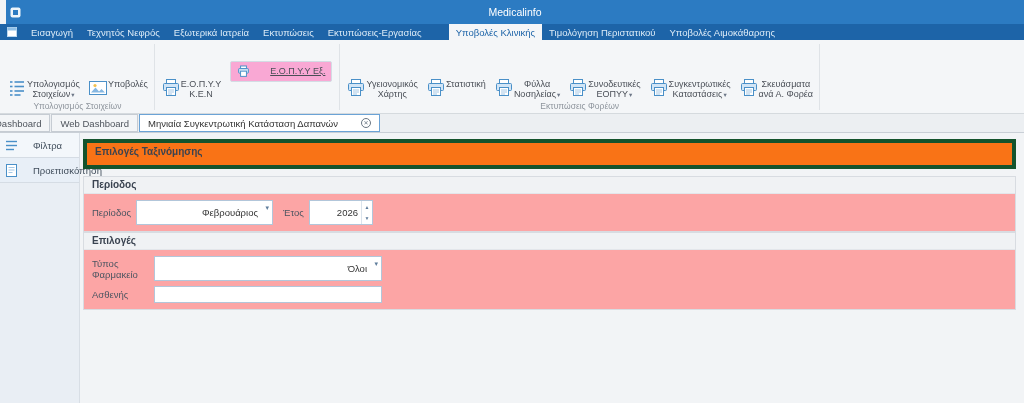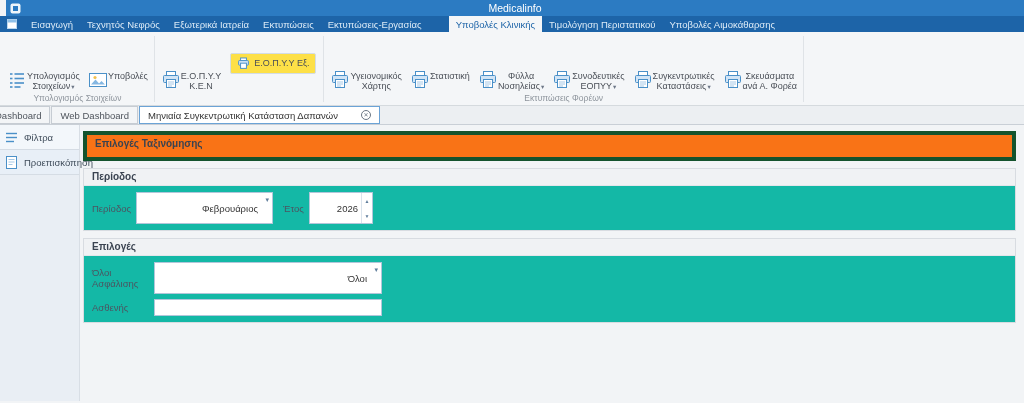--- a/index.html
+++ b/index.html
@@ -1,73 +1,73 @@
 <!DOCTYPE html>
 <html><head>
 <meta charset="utf-8">
 <style>
   * { box-sizing: border-box; margin: 0; padding: 0; }
   html,body { width:1024px; height:403px; overflow:hidden;
     font-family:"Liberation Sans", sans-serif; background:#f2f4f6; font-size:10px; }
 
   
-  .titlebar { height:16px; background:#2c7bc2; display:flex; align-items:center; position:relative;margin-left:6px; }
+  .titlebar { height:24px; background:#2c7bc2; display:flex; align-items:center; position:relative;margin-left:6px; }
   .tb-icon { margin-left:4px; display:flex; }
   .tb-title { position:absolute; left:0; right:0; text-align:center; color:#fff; font-size:10.5px; }
 
   
   .rtabs { height:16px; background:#1d64a8; display:flex; align-items:stretch; color:#dcebf7; font-size:9.5px; white-space:nowrap; }
   .rtabs-icon { width:24px; display:flex; align-items:center; justify-content:center; }
   .rtab { padding:0 7px; display:flex; align-items:center; cursor:default; }
   .rtab.active { background:#f4f6f8; color:#1d64a8;margin-left:20px; }
 
   
   .ribbon { height:74px; background:#f4f6f8; border-bottom:1px solid #d5dade; display:flex; padding:1px 2px 0 2px; }
   .rgroup { display:flex; flex-direction:column; }
   .rg-body { flex:1; display:flex; align-items:stretch; padding:1px 1px 0 1px; }
   .rg-caption { height:13px; line-height:12px; text-align:center; font-size:8.5px; color:#8d949c; white-space:nowrap; padding:0 4px; }
   .rg-sep { width:1px; background:#dfe3e7; margin:3px 1px; }
   .rbtn { display:flex; flex-direction:row; align-items:flex-end; padding:3px 4px 0 4px; min-width:46px; border-radius:2px; cursor:default; }
   .rb-icon { height:24px; display:flex; align-items:center; }
   .rb-label { margin-top:1px; text-align:center; font-size:9px; line-height:10px; color:#4a4f57; height:21px; }
   .rb-text { white-space:pre-line; }
   .caret { font-size:6.5px; color:#6d7787; margin-left:1px; }
-  .rbtn-small { align-self:center; display:flex; align-items:center; gap:4px; border:1px solid #d3dce4; background:#fde047; border-radius:2px; padding:3px 6px; margin:0 5px; color:#4a4f57; font-size:9px; white-space:nowrap; }
+  .rbtn-small { align-self:center; display:flex; align-items:center; gap:20px; border:1px solid #d3dce4; background:#f9a8d4; border-radius:2px; padding:3px 6px; margin:0 5px; color:#4a4f57; font-size:9px; white-space:nowrap;text-decoration:underline; }
 
   
   .doc-tabs { height:19px; background:#eceff2; border-bottom:1px solid #c9cfd6; display:flex; align-items:flex-end; }
   .dtab { height:18px; display:flex; align-items:center; padding:0 8px; font-size:9.5px; color:#4e545c;
           background:#f3f5f7; border:1px solid #c6ccd3; margin-right:1px; white-space:nowrap; cursor:default; }
   .dtab.first { margin-left:-14px; }
   .dtab.active { background:#fff; border-color:#6ba3d6; color:#333;gap:18px; }
   .tab-close { width:10px; height:10px; border:1px solid #6a7683; border-radius:50%; font-size:6px; line-height:8px;
                display:flex; align-items:center; justify-content:center; color:#6a7683; margin-left:5px; }
 
   
   .main { display:flex; height:276px; }
   .sidebar { width:80px; background:#e9eef4; border-right:1px solid #d8dee5; }
-  .side-item { height:25px; display:flex; align-items:center; gap:5px; padding:0 4px;
+  .side-item { height:25px; display:flex; align-items:center; gap:14px; padding:0 4px;
                border-bottom:1px solid #d5dce4; background:#f3f7fb; color:#3f4c5a; font-size:9.5px; cursor:default; }
   .side-item.alt { background:#e8eff7; }
   .content { flex:1; padding:6px 8px 0 3px; }
 
   .sort-panel { height:30px; line-height:17px; padding:0 8px; font-weight:bold; color:#3a4350;
                 background:#f97316; border:4px solid #14532d; margin-bottom:7px; font-size:10px; }
-  .panel { border:1px solid #d8dce1; background:#14b8a6; margin-bottom:7px; }
+  .panel { border:1px solid #d8dce1; background:#fca5a5; }
   .panel-caption { height:17px; line-height:16px; padding:0 8px; font-size:10px; font-weight:bold;
                    color:#3a4350; background:#f0f2f4; border-bottom:1px solid #e3e6ea; }
   .panel-body { padding:6px 8px; }
   .frow { display:flex; align-items:center; }
   .frow + .frow { margin-top:5px; }
   .flabel { color:#4c5561; font-size:9.5px; }
   .lbl-period { width:44px; }
   .lbl-year { width:26px; margin-left:10px; }
   .lbl-opt { width:62px; }
 
-  .editor { position:relative; height:32px; border:1px solid #b2c6da; background:#fff; }
+  .editor { position:relative; height:25px; border:1px solid #b2c6da; background:#fff; }
   .combo-period { width:137px; }
   .combo-ins { width:228px; }
   .spin-year { width:64px; }
   .ed-val { position:absolute; right:14px; top:0; bottom:0; display:flex; align-items:center; font-size:9.5px; color:#333; }
   .combo-caret { position:absolute; right:3px; top:3px; font-size:7px; color:#5f7d9c; }
   .spin-col { position:absolute; right:0; top:0; bottom:0; width:11px; border-left:1px solid #dae3ec; display:flex; flex-direction:column; }
   .spin-col span { flex:1; display:flex; align-items:center; justify-content:center; font-size:5px; color:#5f7d9c; }
   .text-editor { height:17px; width:228px; border:1px solid #b2c6da; background:#fff;
                  font-family:"Liberation Sans", sans-serif; font-size:9.5px; padding:0 3px; outline:none; color:#333; }
 </style>
@@ -305,21 +305,21 @@
             </span>
           </div>
         </div>
       </div>
     </div>
 
     <div class="panel">
       <div class="panel-caption">Επιλογές</div>
       <div class="panel-body">
         <div class="frow">
-          <span class="flabel lbl-opt">Όλοι Ασφάλισης</span>
+          <span class="flabel lbl-opt">Τύπος Φαρμακείο</span>
           <div class="editor combo-ins">
             <span class="ed-val">Όλοι</span>
             <span class="combo-caret">▾</span>
           </div>
         </div>
         <div class="frow">
           <span class="flabel lbl-opt">Ασθενής</span>
           <input class="text-editor" type="text" value="" style="">
         </div>
       </div>

